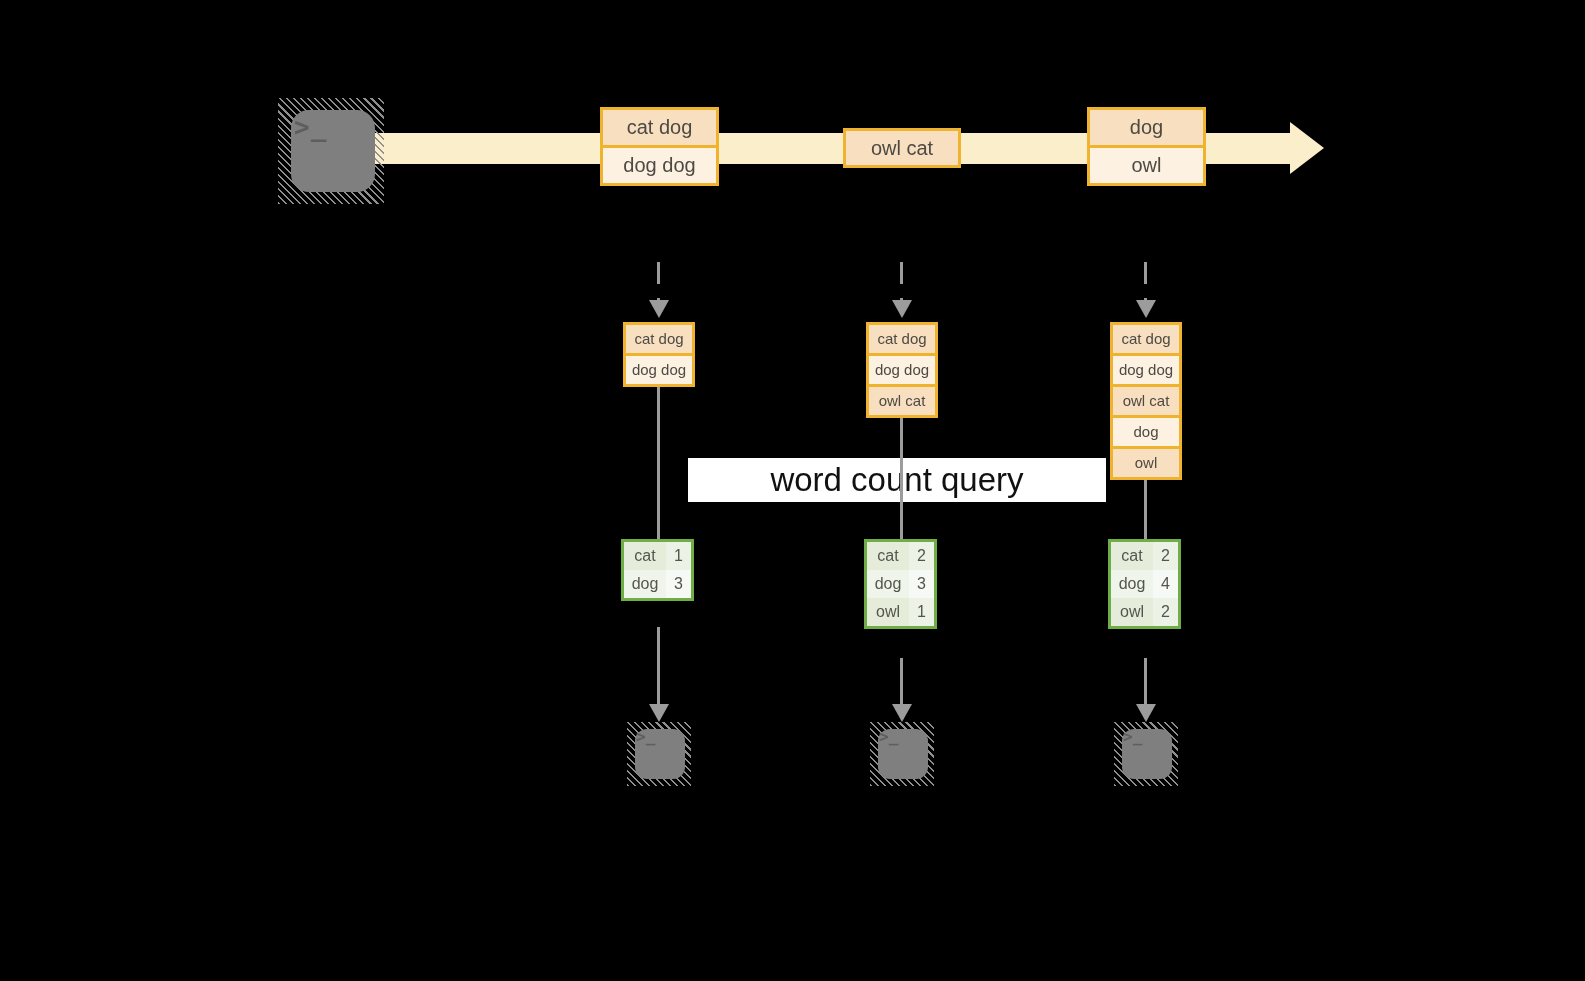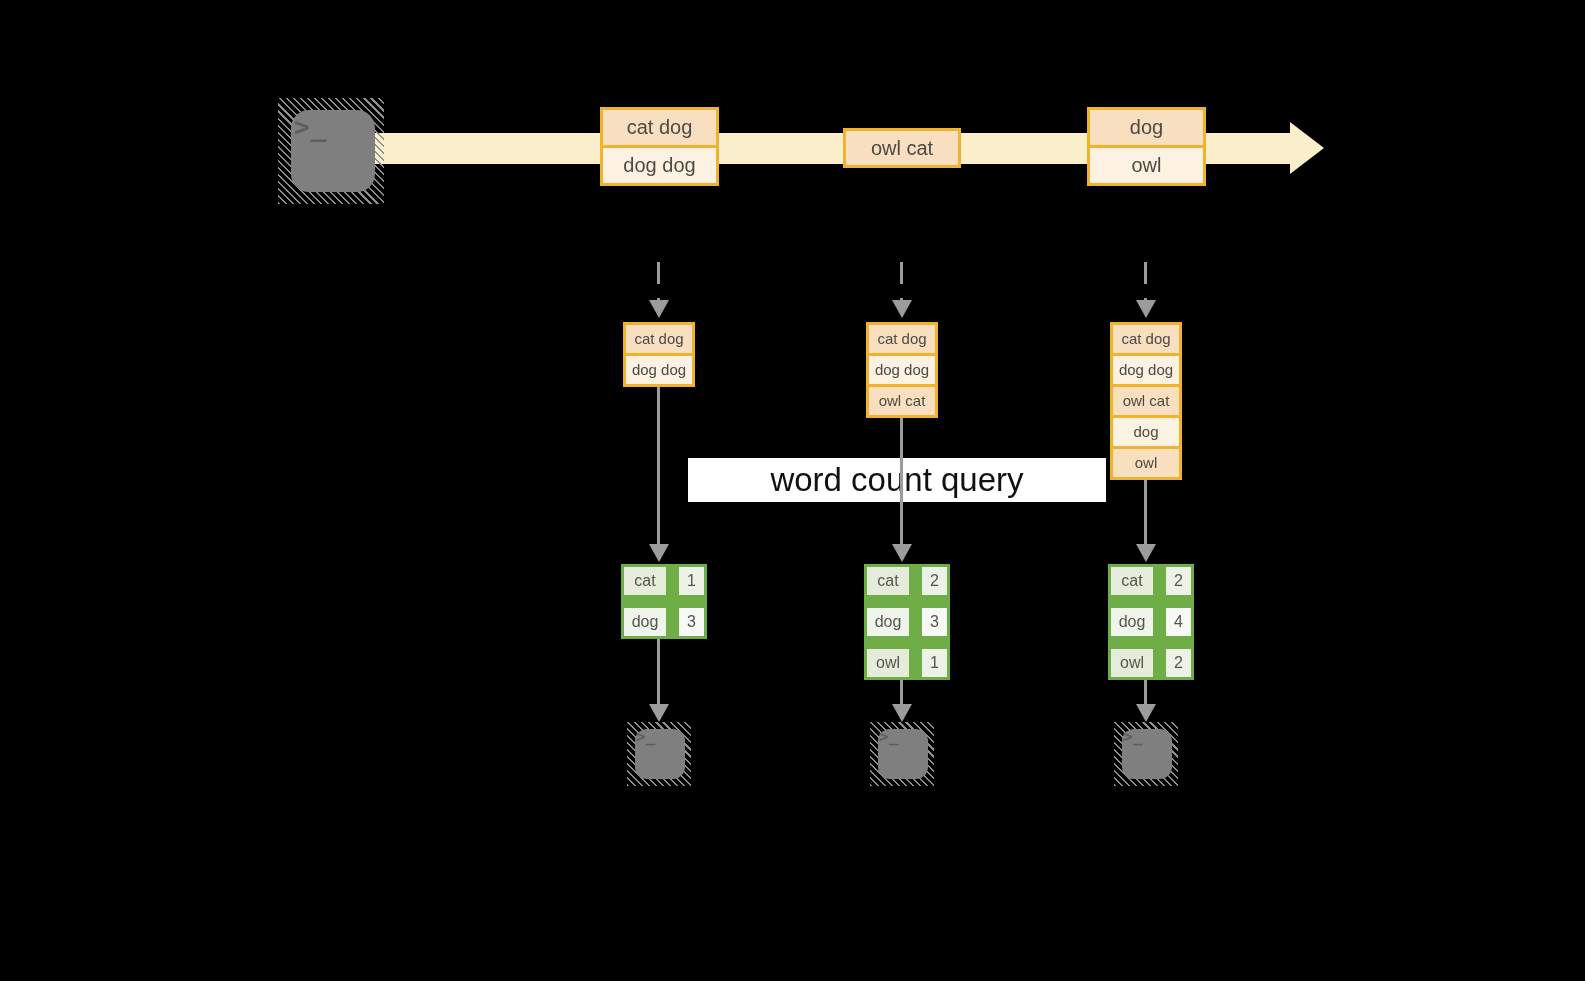--- a/index.html
+++ b/index.html
@@ -27,21 +27,21 @@
   .batch{position:absolute;z-index:3;border:3px solid #f0b32e;box-sizing:border-box;}
   .brow{height:35px;line-height:35px;text-align:center;font-size:20px;color:#4d4a44;}
   .brow + .brow{border-top:3px solid #f0b32e;}
   .batch.single .brow{height:34px;line-height:34px;}
   .stack{position:absolute;top:322px;width:72px;z-index:3;border:3px solid #f0b32e;box-sizing:border-box;}
   .srow{height:28px;line-height:28px;text-align:center;font-size:15px;color:#4d4a44;}
   .srow + .srow{border-top:3px solid #f0b32e;}
   .shade-a{background:#f8dfc0;}
   .shade-b{background:#fdf1e2;}
   
-  .wtable{position:absolute;top:564px;z-index:3;display:grid;grid-template-columns:42px 25px;gap:13px;
+  .wtable{position:absolute;top:539px;z-index:3;display:grid;grid-template-columns:42px 25px;gap:0;
     background:#6fae46;border:3px solid #6fae46;box-sizing:content-box;}
   .cell{height:28px;line-height:28px;text-align:center;font-size:16px;color:#55554f;}
   .cell.r-odd.w{background:#e5edda;}
   .cell.r-odd.c{background:#edf2e6;}
   .cell.r-even.w{background:#f0f5eb;}
   .cell.r-even.c{background:#f7f9f4;}
   
   .vline{position:absolute;width:3px;background:#9c9c9c;z-index:2;}
   .vdash{position:absolute;width:3px;z-index:2;
     background:repeating-linear-gradient(to bottom,#9c9c9c 0 22px,rgba(0,0,0,0) 22px 36px);}

